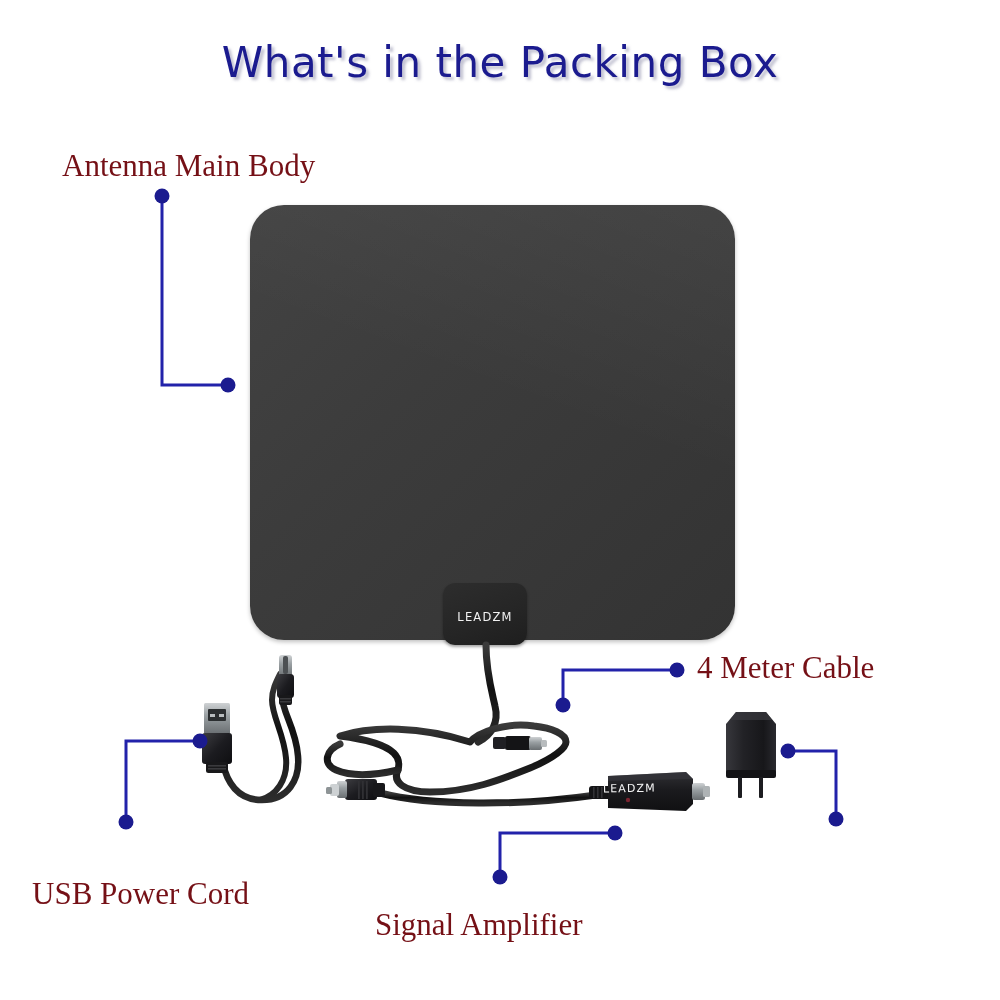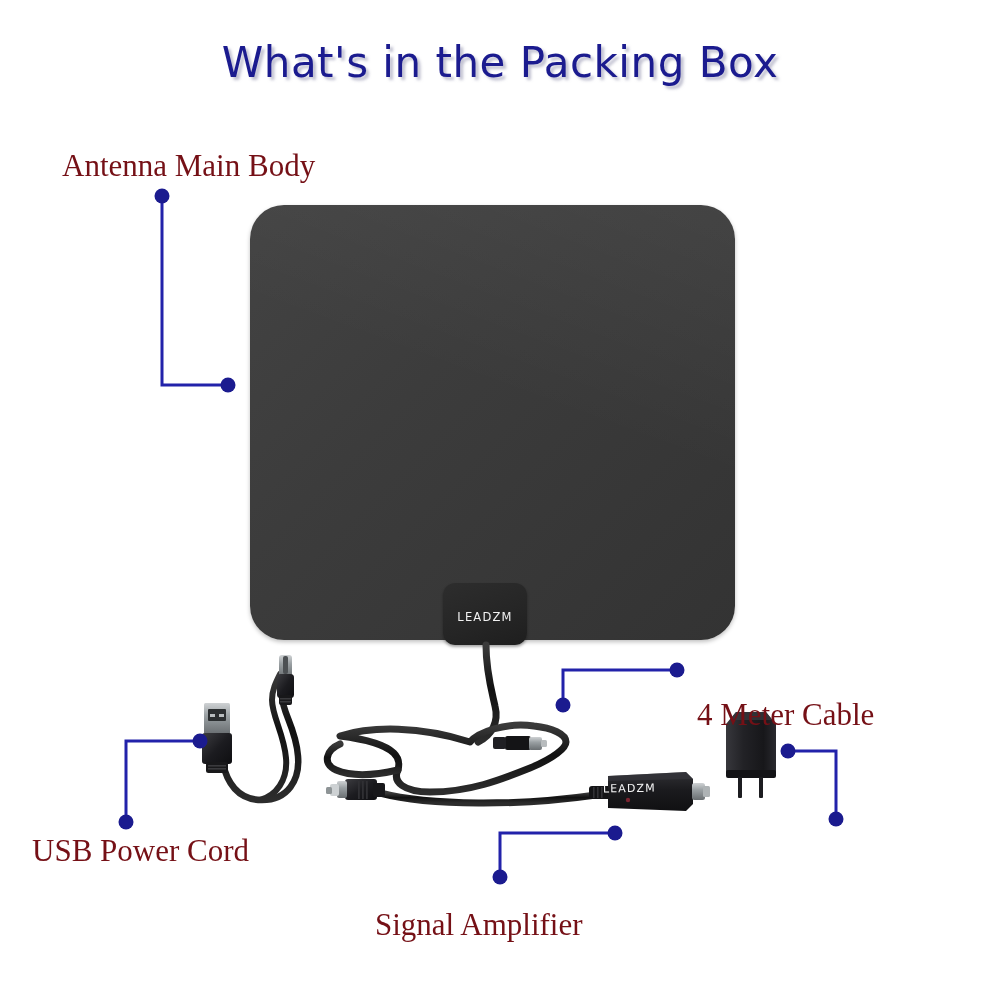--- a/index.html
+++ b/index.html
@@ -33,22 +33,22 @@
 
   
   .label {
     position: absolute;
     font-family: "Liberation Serif", serif;
     font-size: 31px;
     color: #751016;
     white-space: nowrap;
   }
   .label-antenna   { left: 42px;  top: 148px; margin-left: 20px; }
-  .label-cable     { left: 697px; top: 650px; margin-top: 47px; }
-  .label-usb       { left: 32px;  top: 833px; }
+  .label-cable     { left: 697px; top: 650px; }
+  .label-usb       { left: 32px;  top: 876px; }
   .label-amp       { left: 375px; top: 883px; margin-top: 24px; }
   .label-adapter   { left: 705px; top: 821px; }
 
   
   .leaders {
     position: absolute;
     left: 0; top: 0;
     width: 1000px; height: 1000px;
     pointer-events: none;
   }

